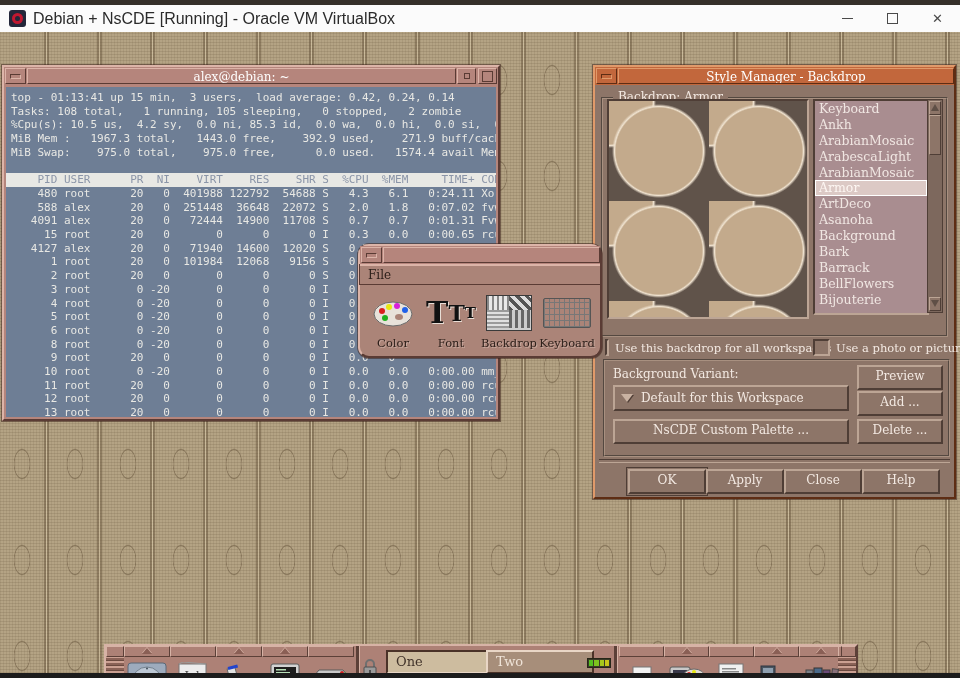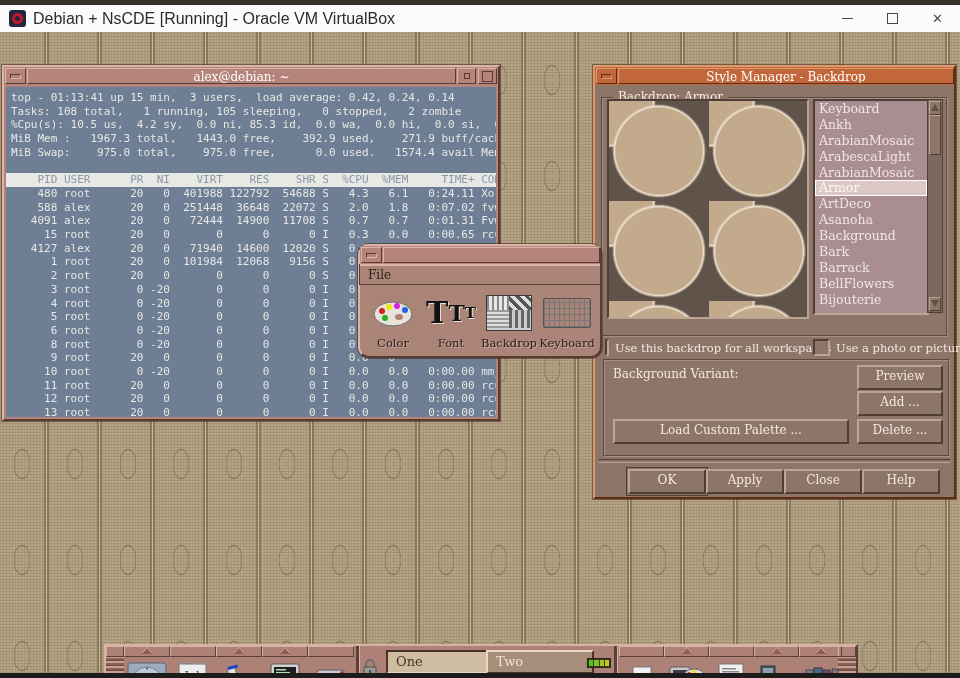--- a/index.html
+++ b/index.html
@@ -230,21 +230,25 @@
             <span class="box"></span>
             <span class="clb">Use this backdrop for all workspaces</span>
           </div>
           <div class="chk">
             <span class="box"></span>
             <span class="clb">Use a photo or picture</span>
           </div>
         </div>
         <div class="grpbox varbox">
           <div class="var-lbl">Background Variant:</div>
-          <div class="sm-btn btn-palette">Load Custom Palette ...</div>
+          <div class="var-dd sm-btn">
+            <span class="dd-tri"></span>
+            <span class="ddv">Default for this Workspace</span>
+          </div>
+          <div class="sm-btn btn-palette">NsCDE Custom Palette ...</div>
           <div class="sm-btn btn-preview">Preview</div>
           <div class="sm-btn btn-add">Add ...</div>
           <div class="sm-btn btn-delete">Delete ...</div>
         </div>
         <div class="sep"></div>
         <div class="okrow">
           <div class="sm-btn default">OK</div>
           <div class="sm-btn">Apply</div>
           <div class="sm-btn">Close</div>
           <div class="sm-btn">Help</div>

